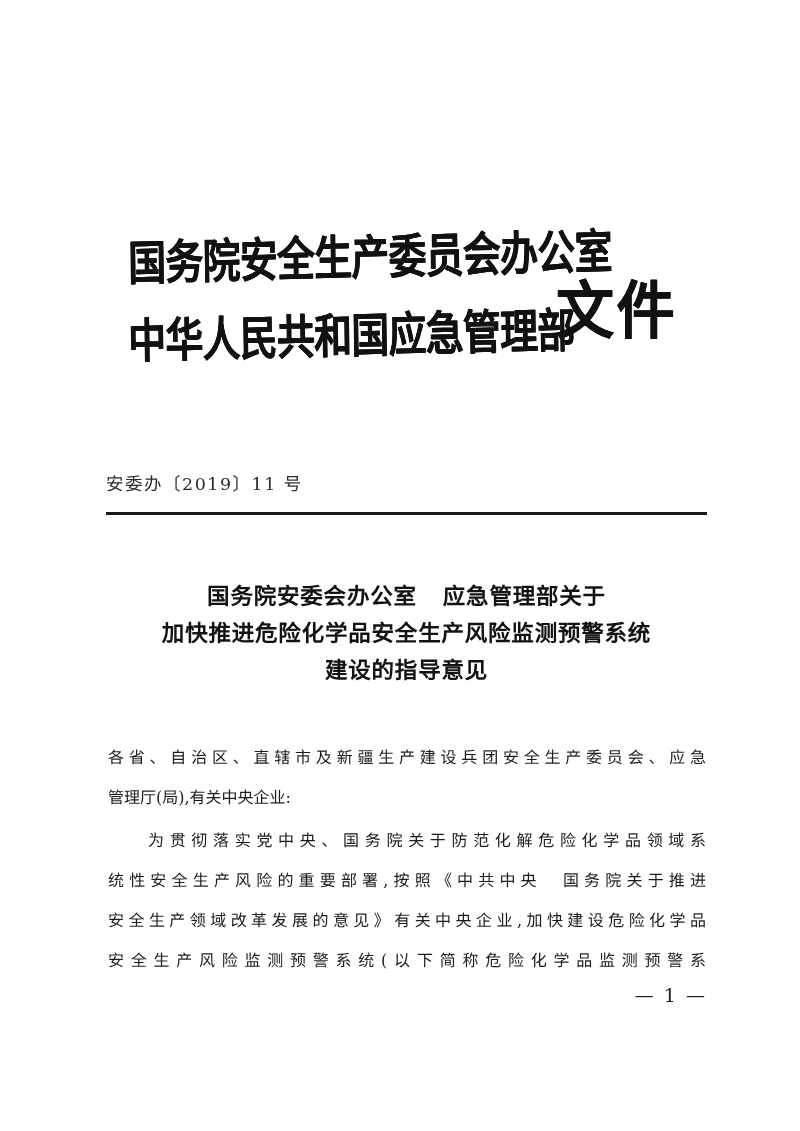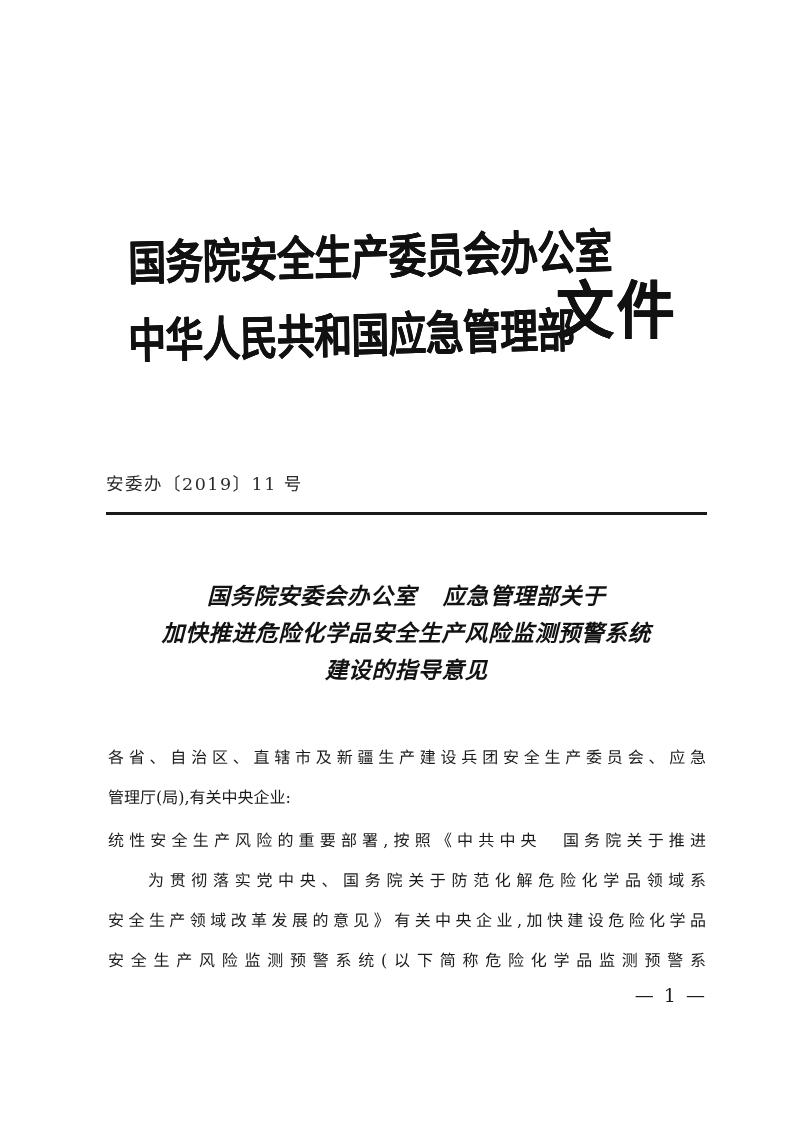--- a/index.html
+++ b/index.html
@@ -91,21 +91,20 @@
     background: #1a1a1a;
   }
 
   
   #doc-title {
     position: absolute;
     left: 106px;
     top: 578px;
     width: 601px;
     text-align: center;
-    font-style: italic;
   }
 
   .title-line {
     font-family: "DejaVu Serif", "Liberation Serif", serif;
     font-weight: bold;
     font-size: 22.5px;
     line-height: 37px;
     color: #121212;
     letter-spacing: 0.8px;
     white-space: nowrap;
@@ -182,21 +181,21 @@
     <div class="title-line">建设的指导意见</div>
   </div>
 
   <div id="body-text">
 
     <div class="body-line justified">各省、自治区、直辖市及新疆生产建设兵团安全生产委员会、应急</div>
     <div class="body-line">管理厅(局),有关中央企业:</div>
 
     <div class="para-gap"></div>
 
+    <div class="body-line justified" style="text-indent: 40px;">为贯彻落实党中央、国务院关于防范化解危险化学品领域系</div>
     <div class="body-line justified">统性安全生产风险的重要部署,按照《中共中央　国务院关于推进</div>
-    <div class="body-line justified" style="text-indent: 40px;">为贯彻落实党中央、国务院关于防范化解危险化学品领域系</div>
     <div class="body-line justified">安全生产领域改革发展的意见》有关中央企业,加快建设危险化学品</div>
     <div class="body-line justified">安全生产风险监测预警系统(以下简称危险化学品监测预警系</div>
   </div>
 
   <div id="page-footer">— 1 —</div>
 
 </div>
 
 </body></html>

